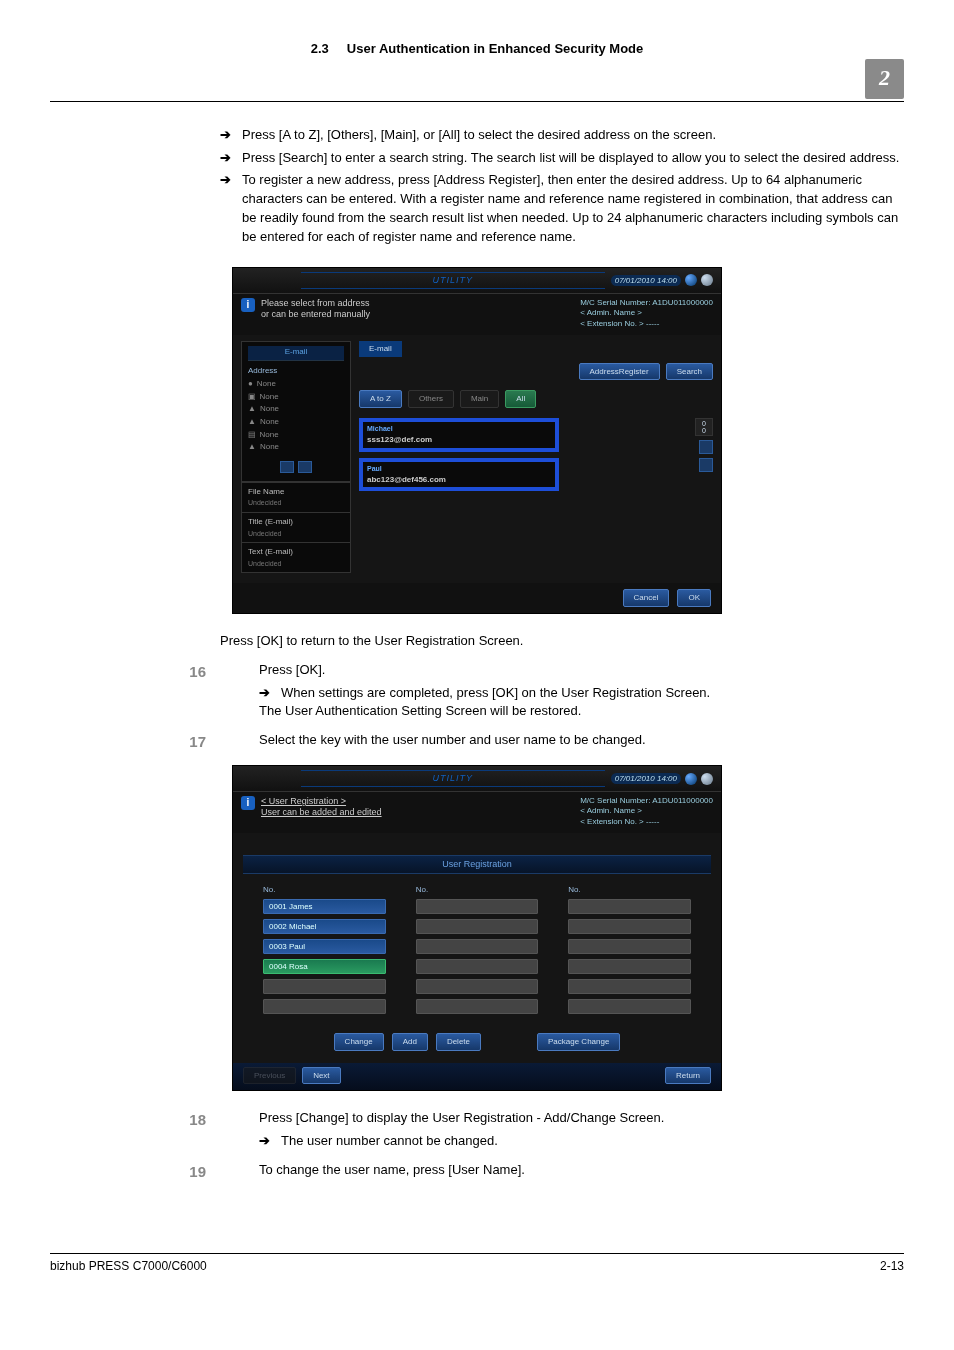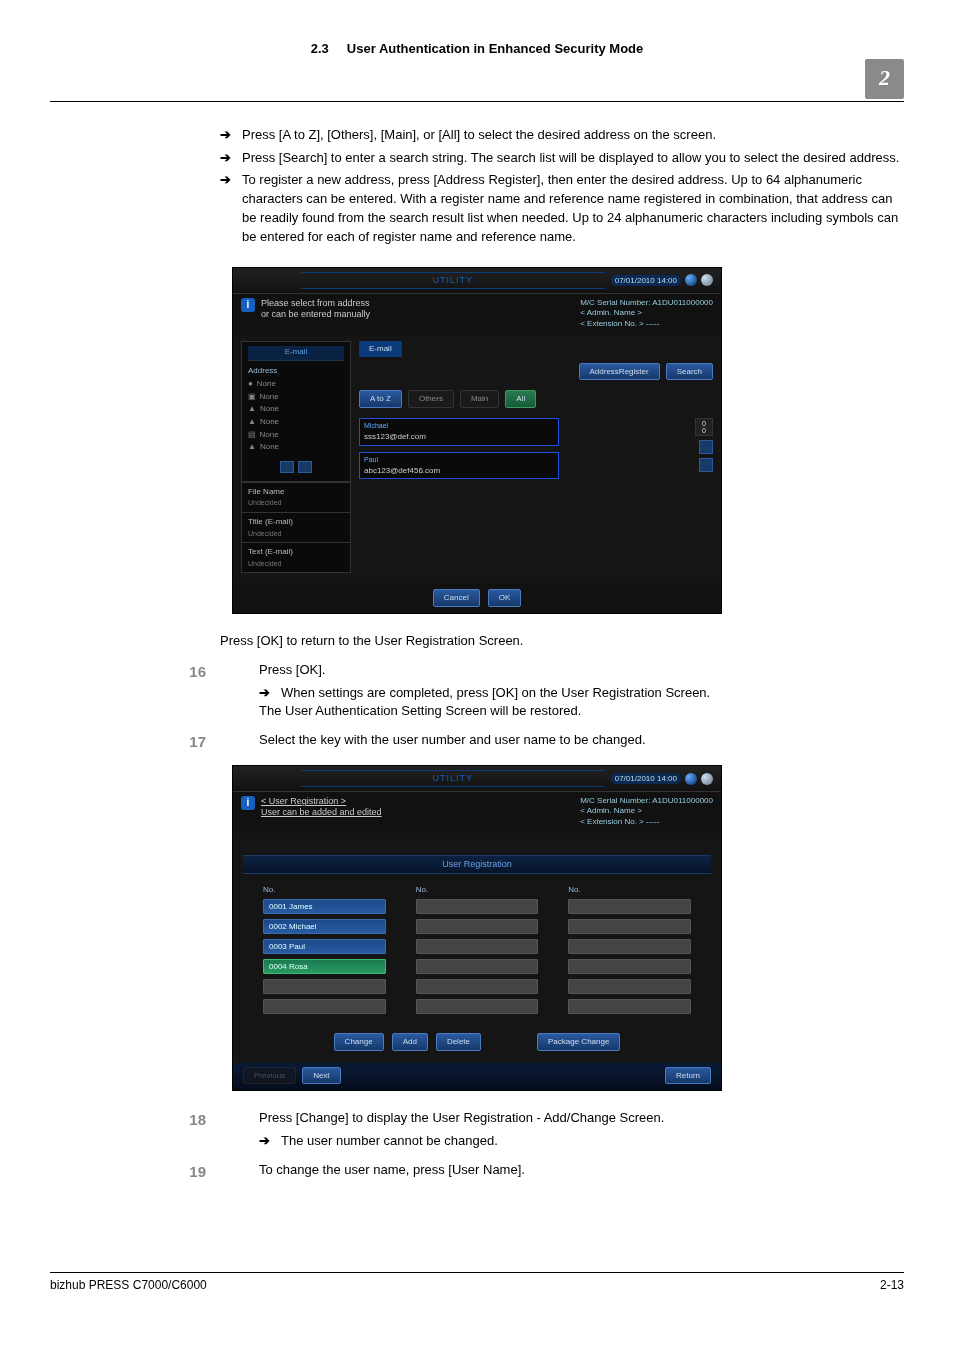--- a/index.html
+++ b/index.html
@@ -24,21 +24,21 @@
   .body-col { margin-left: 170px; }
   .bullets { margin-bottom: 20px; }
   .bullet-row { display: flex; margin-bottom: 4px; }
   .arrow { flex: 0 0 22px; font-weight: bold; }
   .bullet-text { flex: 1; }
   .fig { display: flex; justify-content: center; margin: 12px 0 18px 0; }
   .shot {
     width: 490px; background: #111; color: #888; font-size: 9px;
     border: 1px solid #000; position: relative; font-family: Verdana, sans-serif;
   }
-  .shot-top { display: flex; align-items: center; padding: 4px 8px; background: linear-gradient(#222,#111); border-bottom: 1px solid #333;}
+  .shot-top { display: flex; align-items: center; padding: 4px 8px; background: linear-gradient(#222,#111); border-bottom: 1px solid #333; font-style: italic;}
   .util-bar { flex:1; text-align:center; color:#1060c0; font-size:9px; letter-spacing:1px; border-top:1px solid #0a3a7a; border-bottom:1px solid #0a3a7a; padding:1px 0;}
   .date-pill { margin-left:6px; font-size:8px; color:#bde; background:linear-gradient(#0b2a52,#0b2a52); padding:0 4px; border-radius:6px;}
   .info-icon { width:14px; height:14px; background:#1860c0; color:#fff; border-radius:3px; text-align:center; font-weight:bold; font-size:10px; margin-right:6px; flex:0 0 14px;}
   .ball { width:12px; height:12px; border-radius:50%; background:radial-gradient(circle at 30% 30%,#6af,#036); margin-left:4px;}
   .info-row { display:flex; align-items:flex-start; padding:4px 8px 6px 8px; background:#111;}
   .info-text { color:#ccc; font-size:9px; line-height:1.2; flex:1;}
   .serial-box { font-size:8px; color:#9cd; text-align:left; line-height:1.3;}
   .serial-box div { white-space: nowrap; }
   .shot1-main { display:flex; padding:6px 8px 10px 8px; gap:8px; background:#151515;}
   .left-pane { flex:0 0 110px; }
@@ -50,44 +50,44 @@
   .sq-btn { width:14px; height:12px; background:#1a3a66; border:1px solid #2a5a99;}
   .lp-row { background:#0a0a0a; border:1px solid #333; border-top:none; font-size:8px; }
   .lp-row div { padding:3px 6px; border-top:1px solid #333; color:#bbb;}
   .sub { color:#777; font-size:7px;}
   .right-pane { flex:1; }
   .et-tab { background:#0a3a7a; color:#cde; font-size:8px; padding:2px 10px; display:inline-block; margin-bottom:6px;}
   .btn-row { display:flex; gap:6px; margin-bottom:10px; justify-content:flex-end;}
   .btn-blue { background:linear-gradient(#2a5aa0,#16386a); color:#cde; font-size:8px; padding:2px 10px; border:1px solid #4a7ac0; border-radius:2px;}
   .btn-dark { background:#1a1a1a; color:#888; font-size:8px; padding:2px 10px; border:1px solid #333; border-radius:2px;}
   .filter-row { display:flex; gap:6px; margin-bottom:10px;}
-  .email-line { background:#0a0a0a; border:1px solid #1d4ed8; padding:2px 4px; font-size:8px; margin-bottom:6px; width:200px;}
+  .email-line { background:#0a0a0a; border:4px solid #1d4ed8; padding:2px 4px; font-size:8px; margin-bottom:6px; width:200px;font-weight:bold;}
   .email-line .h { color:#6af; font-size:7px;}
   .email-line .v { color:#ccc;}
   .count-box { background:#222; color:#cde; font-size:7px; padding:1px 4px; border:1px solid #333; text-align:center; width:18px; margin-left:auto;}
   .scroll-sq { width:14px; height:14px; background:#1a3a66; border:1px solid #2a5a99; margin-left:auto; margin-top:4px;}
-  .ok-row { display:flex; gap:8px; justify-content:center; padding:6px 10px; background:#111;}
+  .ok-row { display:flex; gap:8px; justify-content:flex-end; padding:6px 10px; background:#111;}
   .step-row { display:flex; margin: 10px 0 4px 0; }
   .step-num { width: 170px; text-align:right; padding-right:14px; font-weight:bold; color:#888; font-size:15px; font-family: Arial, sans-serif;}
   .step-body { flex:1;margin-left:39px; }
   .sub-arrow-row { display:flex; margin-top:4px; margin-left:0;}
   .sub-arrow-row .arrow { flex:0 0 22px;}
   .shot2-main { padding:8px 10px 12px 10px; background:#151515;}
   .reg-title { text-align:center; color:#6aa0e0; font-size:9px; background:linear-gradient(#0b2244,#071428); padding:2px 0; margin-bottom:10px; border-top:1px solid #1a3a66; border-bottom:1px solid #1a3a66;}
   .reg-cols { display:flex; gap:30px; padding:0 20px;}
   .reg-col { flex:1; }
   .reg-hdr { color:#9bd; font-size:8px; margin-bottom:3px;}
   .slot { height:15px; margin-bottom:5px; border-radius:1px;}
   .slot.filled { background:linear-gradient(#1a4a8a,#2a5aa0); border:1px solid #3a6ab0; color:#dff; font-size:8px; padding:1px 5px; display:flex; align-items:center;text-align:center;}
   .slot.empty { background:#444; border:1px solid #555;}
   .bot-btns { display:flex; gap:8px; justify-content:center; margin-top:14px;}
   .nav-row { display:flex; padding:4px 10px 6px 10px; background:linear-gradient(#0a1a36,#050d1c);}
   .nav-left { display:flex; gap:6px;border-radius:6px;}
   .nav-right { margin-left:auto;}
-  .footer { position:absolute; bottom:6px; left:50px; right:50px; border-top:1px solid #000; padding-top:4px; display:flex; font-size:12px;}
+  .footer { position:absolute; bottom:25px; left:50px; right:50px; border-top:1px solid #000; padding-top:4px; display:flex; font-size:12px;}
   .footer .r { margin-left:auto;}
 </style>
 </head>
 <body>
 
 <div class="page">
 
   <div class="hdr">
     <div class="hdr-left">
       <span>2.3</span>

